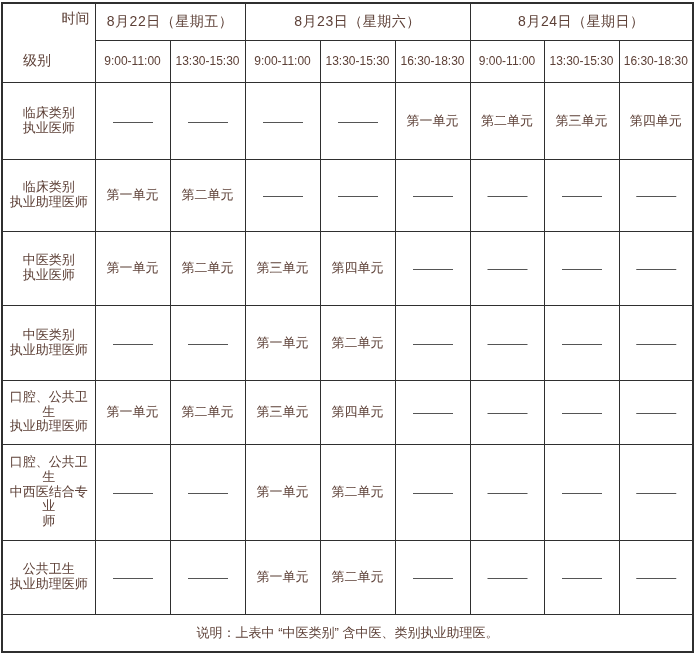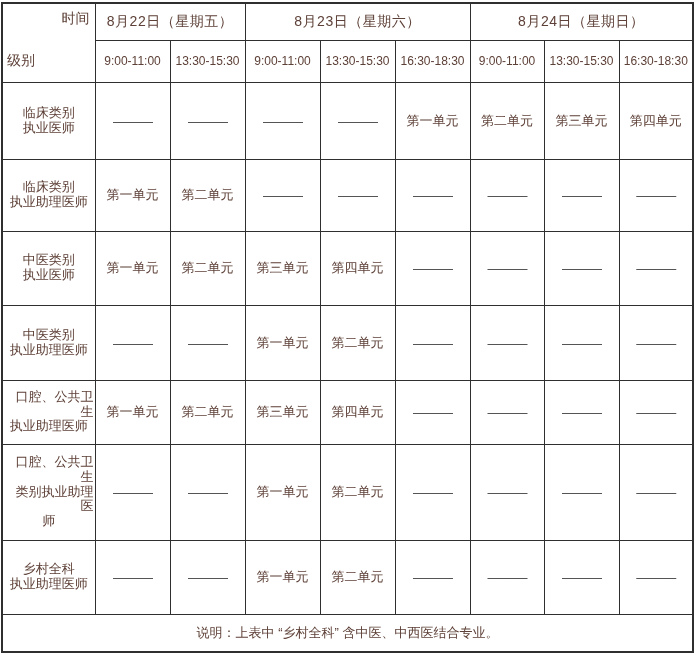--- a/index.html
+++ b/index.html
@@ -41,31 +41,30 @@
   tr.r5   { height: 96px; }
   tr.r6   { height: 74px; }
   tr.note { height: 38px; }
 
   td.corner { position: relative; margin-top: 30px; }
   td.corner .time-lbl {
     position: absolute; top: 6px; right: 5px;
     font-size: 14px; color: var(--text);
   }
   td.corner .level-lbl {
-    position: absolute; bottom: 12px; left: 4px;
+    position: absolute; bottom: 12px; left: 20px;
     font-size: 14px; color: var(--text);
   }
   td.date-cell { font-size: 14px; letter-spacing: 0.5px; margin-top: 12px; }
   td.time-cell { font-size: 12px; letter-spacing: 0; }
   td.label-cell { padding: 6px 1px; }
   td.label-cell .lbl-wrap {
     display: flex; flex-direction: column;
     justify-content: space-around; align-items: center;
     height: 100%;
-    text-align: right;
   }
   td.label-cell .lbl-line { font-size: 13px; line-height: 1.15; }
   td.unit-cell { font-size: 13px; }
   td.unit-cell .dash {
     color: var(--dash);
     letter-spacing: -1px;
     font-size: 14px;
   }
   td.note-cell { font-size: 13px; }
 </style>
@@ -187,48 +186,48 @@
       <td class="unit-cell"><span class="dash">———</span></td>
       <td class="unit-cell"><span class="dash">———</span></td>
       <td class="unit-cell"><span class="dash">———</span></td>
       <td class="unit-cell"><span class="dash">———</span></td>
     </tr>
 
     <tr class="r5">
       <td class="label-cell">
         <div class="lbl-wrap">
           <span class="lbl-line">口腔、公共卫生</span>
-          <span class="lbl-line">类别执业助理医</span>
+          <span class="lbl-line">中西医结合专业</span>
           <span class="lbl-line">师</span>
         </div>
       </td>
       <td class="unit-cell"><span class="dash">———</span></td>
       <td class="unit-cell"><span class="dash">———</span></td>
       <td class="unit-cell">第一单元</td>
       <td class="unit-cell">第二单元</td>
       <td class="unit-cell"><span class="dash">———</span></td>
       <td class="unit-cell"><span class="dash">———</span></td>
       <td class="unit-cell"><span class="dash">———</span></td>
       <td class="unit-cell"><span class="dash">———</span></td>
     </tr>
 
     <tr class="r6">
       <td class="label-cell">
         <div class="lbl-wrap">
-          <span class="lbl-line">乡村全科</span>
+          <span class="lbl-line">公共卫生</span>
           <span class="lbl-line">执业助理医师</span>
         </div>
       </td>
       <td class="unit-cell"><span class="dash">———</span></td>
       <td class="unit-cell"><span class="dash">———</span></td>
       <td class="unit-cell">第一单元</td>
       <td class="unit-cell">第二单元</td>
       <td class="unit-cell"><span class="dash">———</span></td>
       <td class="unit-cell"><span class="dash">———</span></td>
       <td class="unit-cell"><span class="dash">———</span></td>
       <td class="unit-cell"><span class="dash">———</span></td>
     </tr>
 
     <tr class="note">
-      <td class="note-cell" colspan="9">说明：上表中 “乡村全科” 含中医、中西医结合专业。</td>
+      <td class="note-cell" colspan="9">说明：上表中 “中医类别” 含中医、类别执业助理医。</td>
     </tr>
   </tbody>
 </table>
 
 </body></html>

